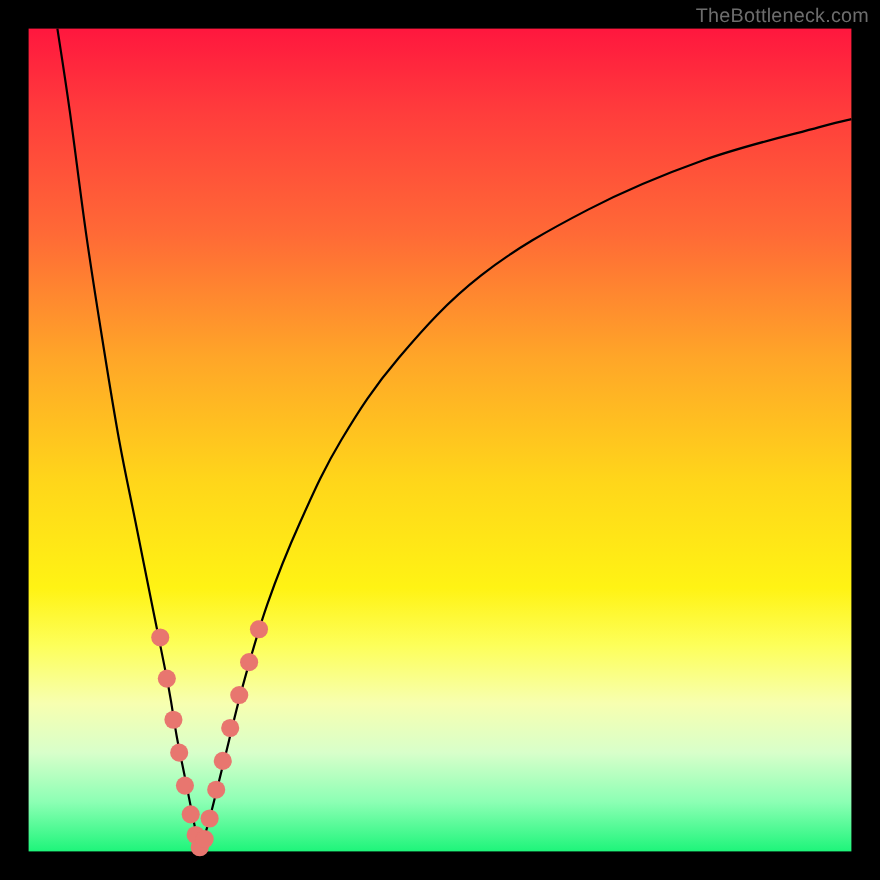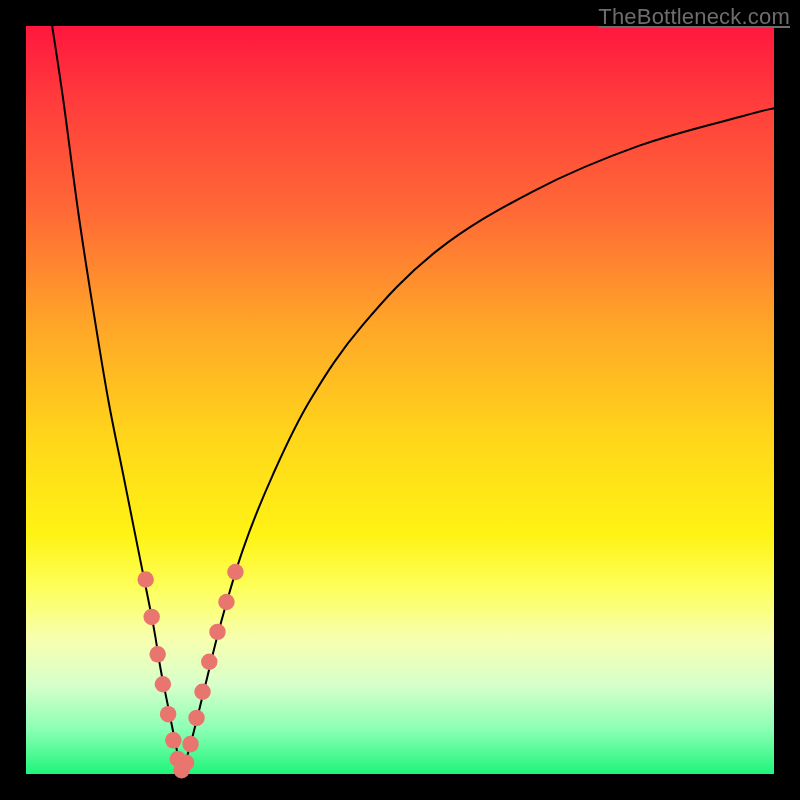--- a/index.html
+++ b/index.html
@@ -28,25 +28,24 @@
       #f7ffb0 82%,
       #d8ffca 88%,
       #8cffb4 94%,
       #1ef57a 100%);
   }
   .watermark {
     position: absolute;
     top: 4px;
     right: 10px;
     color: #6d6d6d;
-    font-size: 22px;
+    font-size: 18px;
     font-weight: 500;
     letter-spacing: 0.2px;
     user-select: none;
-    text-decoration: underline;
   }
   svg.plot {
     position: absolute;
     left: 0;
     top: 0;
     width: 748px;
     height: 748px;
     overflow: visible;
   }
   .curve {

